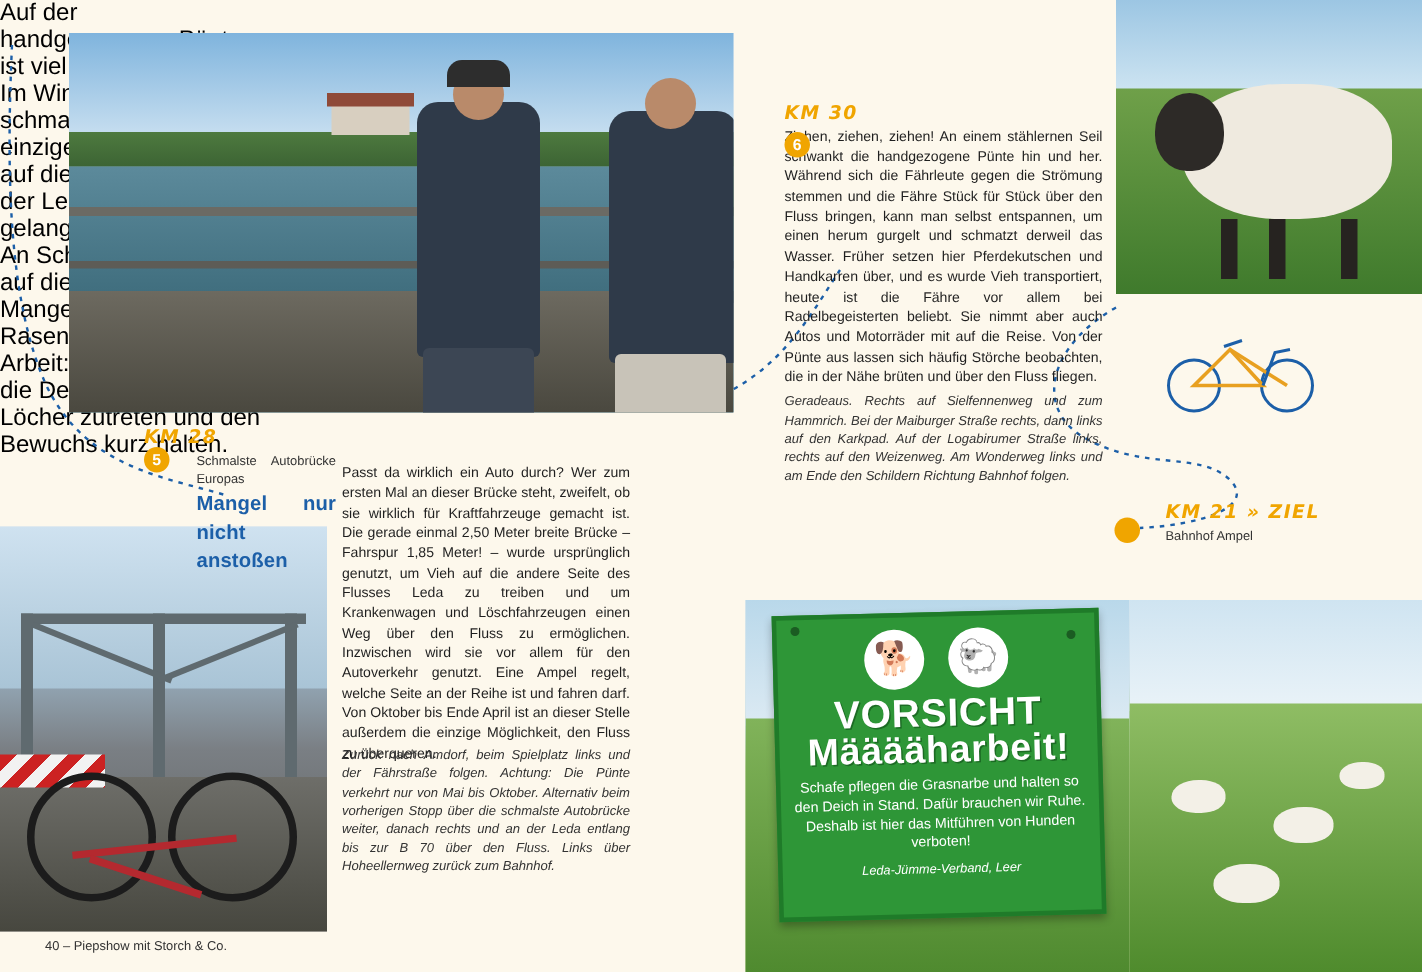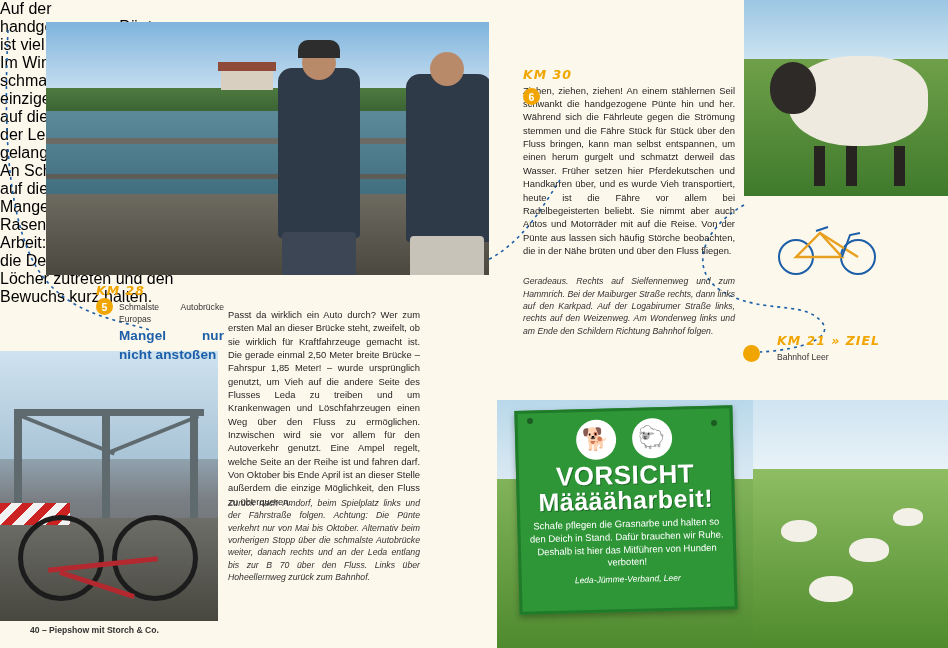--- a/index.html
+++ b/index.html
@@ -112,29 +112,29 @@
   }
   .italic-note{font-style:italic;font-size:8.7px;line-height:1.42;color:#333;text-align:justify;}
 
   #col-km30{left:523px;top:66px;width:212px;}
   #col-km30 .body{}
   #n6{left:523px;top:88px;}
   #col-km30 .hd{margin-left:23px;}
 
   #col-km28{left:96px;top:282px;width:128px;}
   #n5{left:96px;top:298px;}
-  #col-km28 .hd{margin-left:23px;}
+  #col-km28 .hd{margin-left:35px;}
 
   #col-left-body{left:228px;top:308px;width:192px;}
   #col-left-note{left:228px;top:497px;width:192px;}
 
   #col-km38{left:777px;top:332px;width:160px;}
   #n-goal{left:743px;top:345px;width:17px;height:17px;border-radius:50%;background:#f0a500;position:absolute;}
 
-  .footer{position:absolute;left:30px;top:625px;font-size:8.6px;color:#333;font-weight:bold;}
+  .footer{position:absolute;left:30px;top:625px;font-size:8.6px;color:#333;}
 
   
   #bike-illu{position:absolute;left:772px;top:215px;width:110px;height:62px;}
 </style>
 </head>
 <body>
 
 <div class="page">
 
   <svg class="route">
@@ -229,36 +229,36 @@
     <div class="sh" style="left:28px;top:120px;width:36px;height:22px;"></div>
     <div class="sh" style="left:96px;top:138px;width:40px;height:24px;"></div>
     <div class="sh" style="left:140px;top:108px;width:30px;height:18px;"></div>
     <div class="sh" style="left:56px;top:176px;width:44px;height:26px;"></div>
   </div>
   <div class="cap" id="cap-dike">Rasenmäher bei der Arbeit: Schafe schützen die Deiche, indem sie Löcher zutreten und den Bewuchs kurz halten.</div>
 
   <div class="col" id="col-km30">
     <div class="km">KM 30</div>
     <div class="body">Ziehen, ziehen, ziehen! An einem stählernen Seil schwankt die handgezogene Pünte hin und her. Während sich die Fährleute gegen die Strömung stemmen und die Fähre Stück für Stück über den Fluss bringen, kann man selbst entspannen, um einen herum gurgelt und schmatzt derweil das Wasser. Früher setzen hier Pferdekutschen und Handkarren über, und es wurde Vieh transportiert, heute ist die Fähre vor allem bei Radelbegeisterten beliebt. Sie nimmt aber auch Autos und Motorräder mit auf die Reise. Von der Pünte aus lassen sich häufig Störche beobachten, die in der Nähe brüten und über den Fluss fliegen.</div>
-    <div class="italic-note" style="margin-top:18px;">Geradeaus. Rechts auf Sielfennenweg und zum Hammrich. Bei der Maiburger Straße rechts, dann links auf den Karkpad. Auf der Logabirumer Straße links, rechts auf den Weizenweg. Am Wonderweg links und am Ende den Schildern Richtung Bahnhof folgen.</div>
+    <div class="italic-note" style="margin-top:4px;">Geradeaus. Rechts auf Sielfennenweg und zum Hammrich. Bei der Maiburger Straße rechts, dann links auf den Karkpad. Auf der Logabirumer Straße links, rechts auf den Weizenweg. Am Wonderweg links und am Ende den Schildern Richtung Bahnhof folgen.</div>
   </div>
   <div class="num" id="n6">6</div>
 
   <div class="col" id="col-km28">
     <div class="km">KM 28</div>
     <div class="hd">
       <div class="sub">Schmalste Autobrücke Europas</div>
       <div class="headline">Mangel nur nicht anstoßen</div>
     </div>
   </div>
   <div class="num" id="n5">5</div>
 
   <div class="col" id="col-left-body">Passt da wirklich ein Auto durch? Wer zum ersten Mal an dieser Brücke steht, zweifelt, ob sie wirklich für Kraftfahrzeuge gemacht ist. Die gerade einmal 2,50 Meter breite Brücke – Fahrspur 1,85 Meter! – wurde ursprünglich genutzt, um Vieh auf die andere Seite des Flusses Leda zu treiben und um Krankenwagen und Löschfahrzeugen einen Weg über den Fluss zu ermöglichen. Inzwischen wird sie vor allem für den Autoverkehr genutzt. Eine Ampel regelt, welche Seite an der Reihe ist und fahren darf. Von Oktober bis Ende April ist an dieser Stelle außerdem die einzige Möglichkeit, den Fluss zu überqueren.</div>
   <div class="col italic-note" id="col-left-note">Zurück nach Amdorf, beim Spielplatz links und der Fährstraße folgen. Achtung: Die Pünte verkehrt nur von Mai bis Oktober. Alternativ beim vorherigen Stopp über die schmalste Autobrücke weiter, danach rechts und an der Leda entlang bis zur B 70 über den Fluss. Links über Hoheellernweg zurück zum Bahnhof.</div>
 
   <div class="num" id="n-goal"></div>
   <div class="col" id="col-km38">
     <div class="km">KM 21 » ZIEL</div>
-    <div class="sub">Bahnhof Leer</div>
+    <div class="sub">Bahnhof Ampel</div>
   </div>
 
   <div class="footer">40 – Piepshow mit Storch &amp; Co.</div>
 </div>
 
 </body></html>

